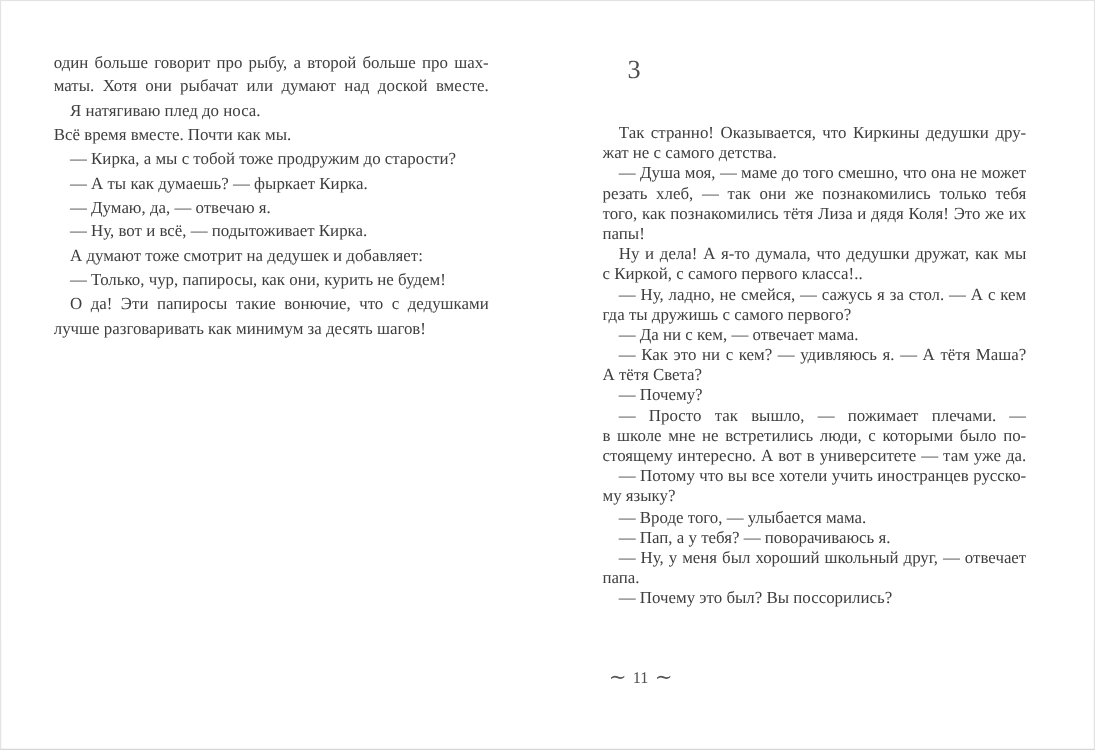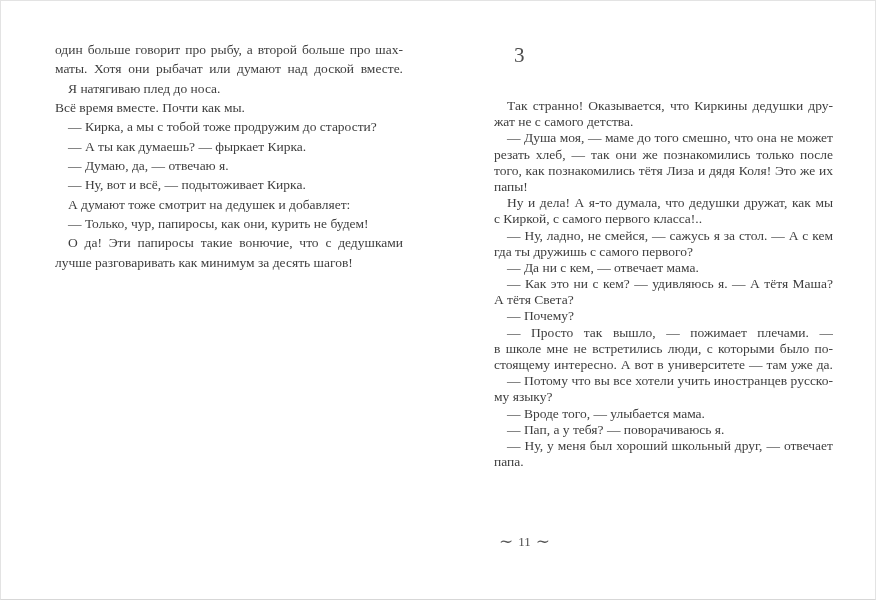--- a/index.html
+++ b/index.html
@@ -16,21 +16,20 @@
     border: 1px solid #e3e3e3;
     border-bottom-color: #d7d7d7;
     overflow: hidden;
     font-family: "Liberation Serif", "DejaVu Serif", serif;
   }
   .page {
     position: absolute;
     top: 0;
     height: 512px;
     background: #ffffff;
-    margin-left: 12px;
   }
   .page.left  { left: 0;   width: 455px; }
   .page.right { left: 455px; width: 421px; }
 
   .textcol {
     position: absolute;
     color: #3e3e3e;
     font-size: 13.5px;
   }
   .col-left {
@@ -100,39 +99,40 @@
         <div class="line">лучше разговаривать как минимум за десять шагов!</div>
       </div>
   </div>
 
   <div class="page right">
     <div class="chapter-number">3</div>
     <div class="textcol col-right">
         <div class="line ind just">Так странно! Оказывается, что Киркины дедушки дру-</div>
         <div class="line">жат не с самого детства.</div>
         <div class="line ind just">— Душа моя, — маме до того смешно, что она не может</div>
-        <div class="line just">резать хлеб, — так они же познакомились только после</div>
+        <div class="line just">резать хлеб, — так они же познакомились только тебя</div>
         <div class="line just">того, как познакомились тётя Лиза и дядя Коля! Это же их</div>
         <div class="line">папы!</div>
         <div class="line ind just">Ну и дела! А я-то думала, что дедушки дружат, как мы</div>
         <div class="line">с Киркой, с самого первого класса!..</div>
         <div class="line ind just">— Ну, ладно, не смейся, — сажусь я за стол. — А с кем то-</div>
         <div class="line">гда ты дружишь с самого первого?</div>
         <div class="line ind">— Да ни с кем, — отвечает мама.</div>
         <div class="line ind just">— Как это ни с кем? — удивляюсь я. — А тётя Маша?</div>
         <div class="line">А тётя Света?</div>
         <div class="line ind">— Почему?</div>
         <div class="line ind just">— Просто так вышло, — пожимает плечами. — Почему-то</div>
         <div class="line just">в школе мне не встретились люди, с которыми было по-на-</div>
         <div class="line just">стоящему интересно. А вот в университете — там уже да.</div>
         <div class="line ind just">— Потому что вы все хотели учить иностранцев русско-</div>
         <div class="line">му языку?</div>
         <div class="line ind">— Вроде того, — улыбается мама.</div>
         <div class="line ind">— Пап, а у тебя? — поворачиваюсь я.</div>
         <div class="line ind just">— Ну, у меня был хороший школьный друг, — отвечает</div>
         <div class="line">папа.</div>
+        <div class="line ind">— Почему это был? Вы поссорились?</div>
       </div>
     <div class="footer">
       <span class="orn">∼</span><span>11</span><span class="orn">∼</span>
     </div>
   </div>
 
 </div>
 
 </body></html>

